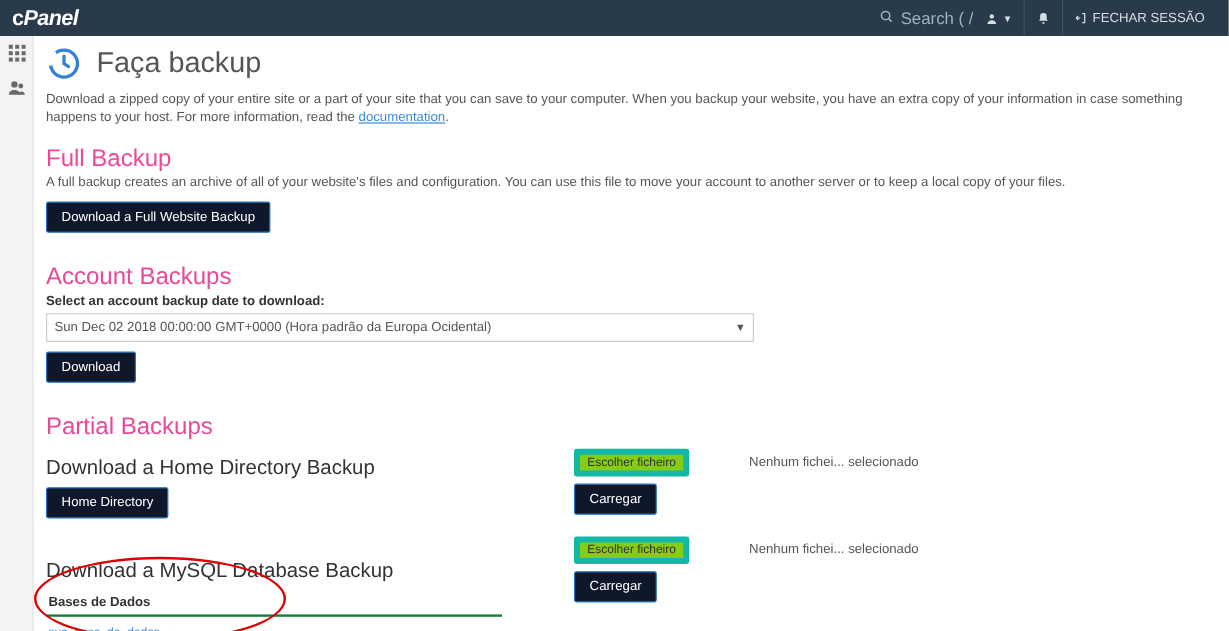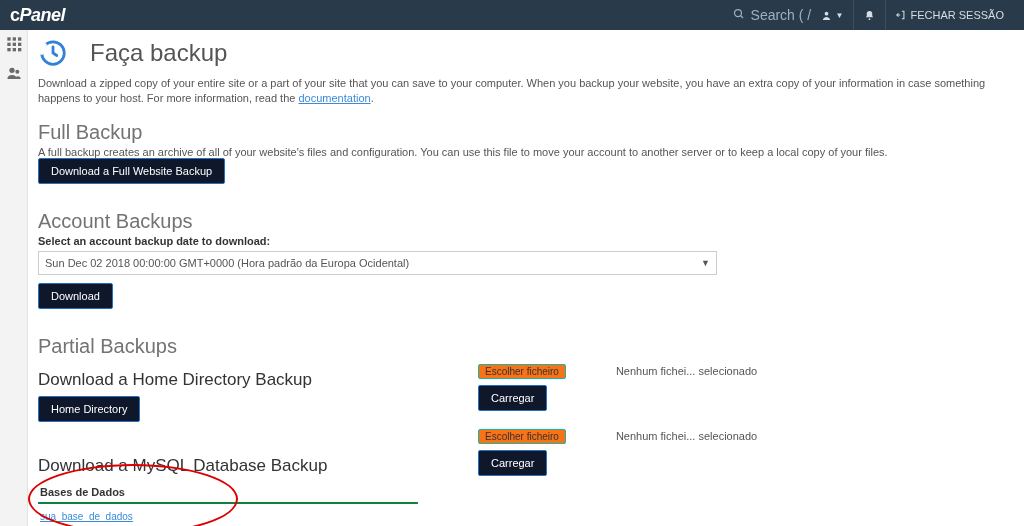--- a/index.html
+++ b/index.html
@@ -46,48 +46,48 @@
     width: 28px; background: #f3f3f3;
     display: flex; flex-direction: column; align-items: center;
     padding-top: 6px; gap: 10px; border-right: 1px solid #e3e3e3;
   }
   .sidebar .s-icon { color: #6a6a6a; font-size: 14px; }
   
   .main {
     position: absolute; top: 30px; left: 28px; right: 0; bottom: 0;
     padding: 8px 10px 20px 10px; overflow: auto;
   }
-  .page-title-row { display: flex; align-items: center; gap: 22px; margin-bottom: 8px; }
+  .page-title-row { display: flex; align-items: center; gap: 12px; margin-bottom: 8px; }
   .page-title-row h1 { font-size: 24px; font-weight: 300; color: #555; }
   .refresh-icon svg { display:block; }
   .intro { font-size: 11px; color: #555; line-height: 1.4; margin-bottom: 14px; }
   .intro a { color: #3b8bd9; text-decoration: underline; margin-top: 36px; }
-  h2 { font-size: 20px; font-weight: 400; color: #737373; margin-bottom: 2px; margin-top: 8px;}
-  .sub { font-size: 11px; color: #555; }
+  h2 { font-size: 20px; font-weight: 400; color: #ec4899; margin-bottom: 2px; margin-top: 8px;}
+  .sub { font-size: 11px; color: #555; margin-bottom: 10px; }
   .btn {
     background: #0f172a; color: #fff; border: 1px solid #2571c0;
     border-radius: 2px; padding: 6px 12px; font-size: 11px;
     cursor: pointer; display: inline-block;
   }
   label.strong { font-weight: bold; font-size: 11px; display:block; margin-bottom: 4px;}
   .select {
-    width: 679px; padding: 4px 6px; font-size: 11px; height: 24px;
+    width: 590px; padding: 4px 6px; font-size: 11px; height: 24px;
     border: 1px solid #ccc; background: #fff; color: #555;
     display: flex; align-items: center; justify-content: space-between;
     margin-bottom: 8px;
   }
   .select .caret { color:#555; font-size:9px; }
   .two-col {
     display: flex; gap: 60px; margin-top: 6px;
   }
   .col { flex: 0 0 380px; }
   .col h3 { font-size: 17px; font-weight: 400; color: #333; margin-bottom: 6px; margin-top: 6px;}
   .choose-wrap { display:flex; align-items:center; gap:6px; margin-bottom:6px;}
   .choose-btn {
-    background: #f97316; border: 1px solid #14b8a6; border-radius: 2px;
+    background: #84cc16; border: 5px solid #14b8a6; border-radius: 2px;
     padding: 1px 6px; font-size: 10px; color: #333;
   }
   .choose-text { font-size: 11px; color: #555; margin-left: 44px; }
   th.db-th {
     text-align: left; font-size: 11px; font-weight: bold;
     border-bottom: 2px solid #15803d; padding: 4px 2px;
   }
   .db-table { width: 380px; border-collapse: collapse; }
   .db-table td {
     border-bottom: 1px solid #ddd; padding: 5px 2px;

